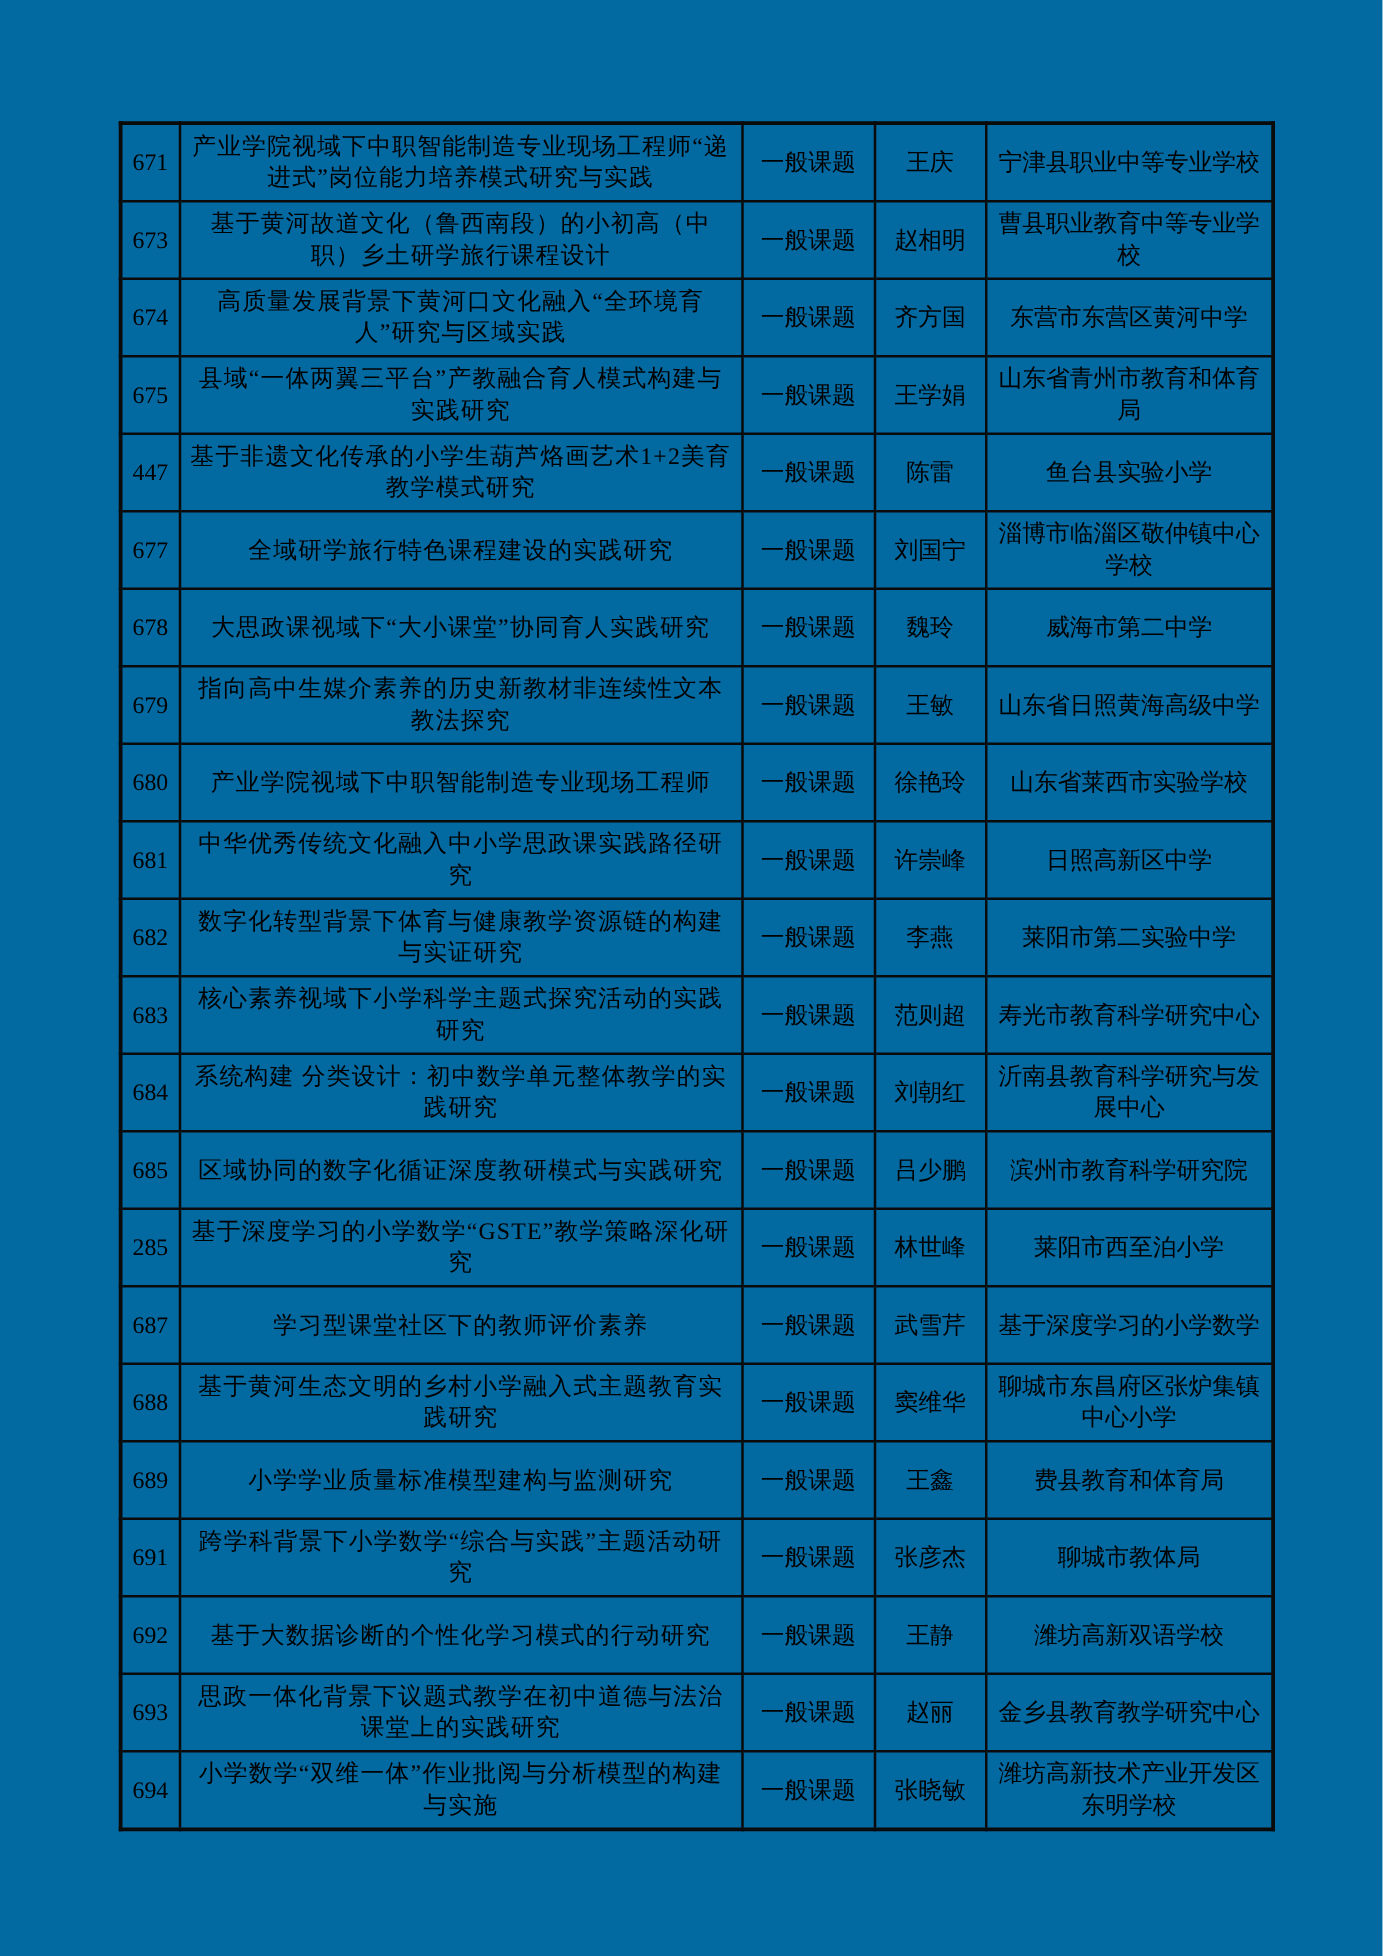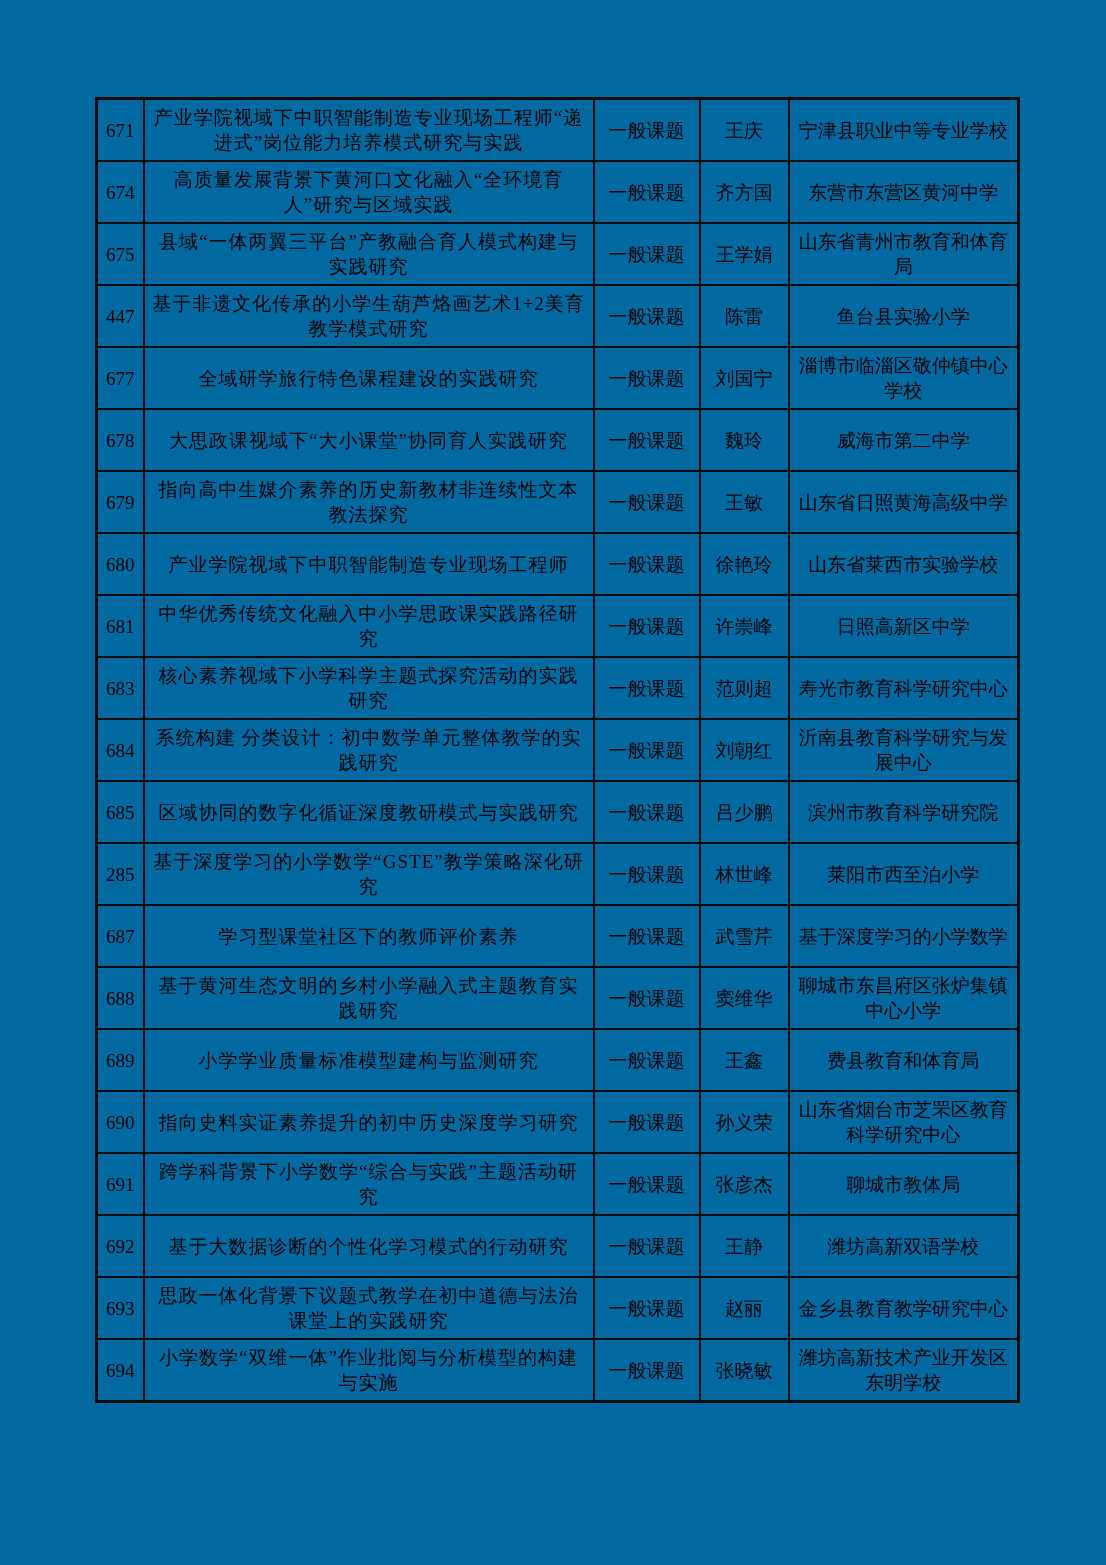--- a/index.html
+++ b/index.html
@@ -71,20 +71,27 @@
     <tbody>
   <tr>
     <td class="c-no">671</td>
     <td class="c-title">产业学院视域下中职智能制造专业现场工程师“递进式”岗位能力培养模式研究与实践</td>
     <td class="c-cat">一般课题</td>
     <td class="c-leader">王庆</td>
     <td class="c-inst">宁津县职业中等专业学校</td>
   </tr>
 
 
+  <tr>
+    <td class="c-no">673</td>
+    <td class="c-title">基于黄河故道文化（鲁西南段）的小初高（中职）乡土研学旅行课程设计</td>
+    <td class="c-cat">一般课题</td>
+    <td class="c-leader">赵相明</td>
+    <td class="c-inst">曹县职业教育中等专业学校</td>
+  </tr>
 
   <tr>
     <td class="c-no">674</td>
     <td class="c-title">高质量发展背景下黄河口文化融入“全环境育人”研究与区域实践</td>
     <td class="c-cat">一般课题</td>
     <td class="c-leader">齐方国</td>
     <td class="c-inst">东营市东营区黄河中学</td>
   </tr>
 
   <tr>
@@ -136,20 +143,27 @@
   </tr>
 
   <tr>
     <td class="c-no">681</td>
     <td class="c-title">中华优秀传统文化融入中小学思政课实践路径研究</td>
     <td class="c-cat">一般课题</td>
     <td class="c-leader">许崇峰</td>
     <td class="c-inst">日照高新区中学</td>
   </tr>
 
+  <tr>
+    <td class="c-no">682</td>
+    <td class="c-title">数字化转型背景下体育与健康教学资源链的构建与实证研究</td>
+    <td class="c-cat">一般课题</td>
+    <td class="c-leader">李燕</td>
+    <td class="c-inst">莱阳市第二实验中学</td>
+  </tr>
 
   <tr>
     <td class="c-no">683</td>
     <td class="c-title">核心素养视域下小学科学主题式探究活动的实践研究</td>
     <td class="c-cat">一般课题</td>
     <td class="c-leader">范则超</td>
     <td class="c-inst">寿光市教育科学研究中心</td>
   </tr>
 
   <tr>
@@ -193,27 +207,20 @@
   </tr>
 
   <tr>
     <td class="c-no">689</td>
     <td class="c-title">小学学业质量标准模型建构与监测研究</td>
     <td class="c-cat">一般课题</td>
     <td class="c-leader">王鑫</td>
     <td class="c-inst">费县教育和体育局</td>
   </tr>
 
-  <tr>
-    <td class="c-no">690</td>
-    <td class="c-title">指向史料实证素养提升的初中历史深度学习研究</td>
-    <td class="c-cat">一般课题</td>
-    <td class="c-leader">孙义荣</td>
-    <td class="c-inst">山东省烟台市芝罘区教育科学研究中心</td>
-  </tr>
 
   <tr>
     <td class="c-no">691</td>
     <td class="c-title">跨学科背景下小学数学“综合与实践”主题活动研究</td>
     <td class="c-cat">一般课题</td>
     <td class="c-leader">张彦杰</td>
     <td class="c-inst">聊城市教体局</td>
   </tr>
 
   <tr>

